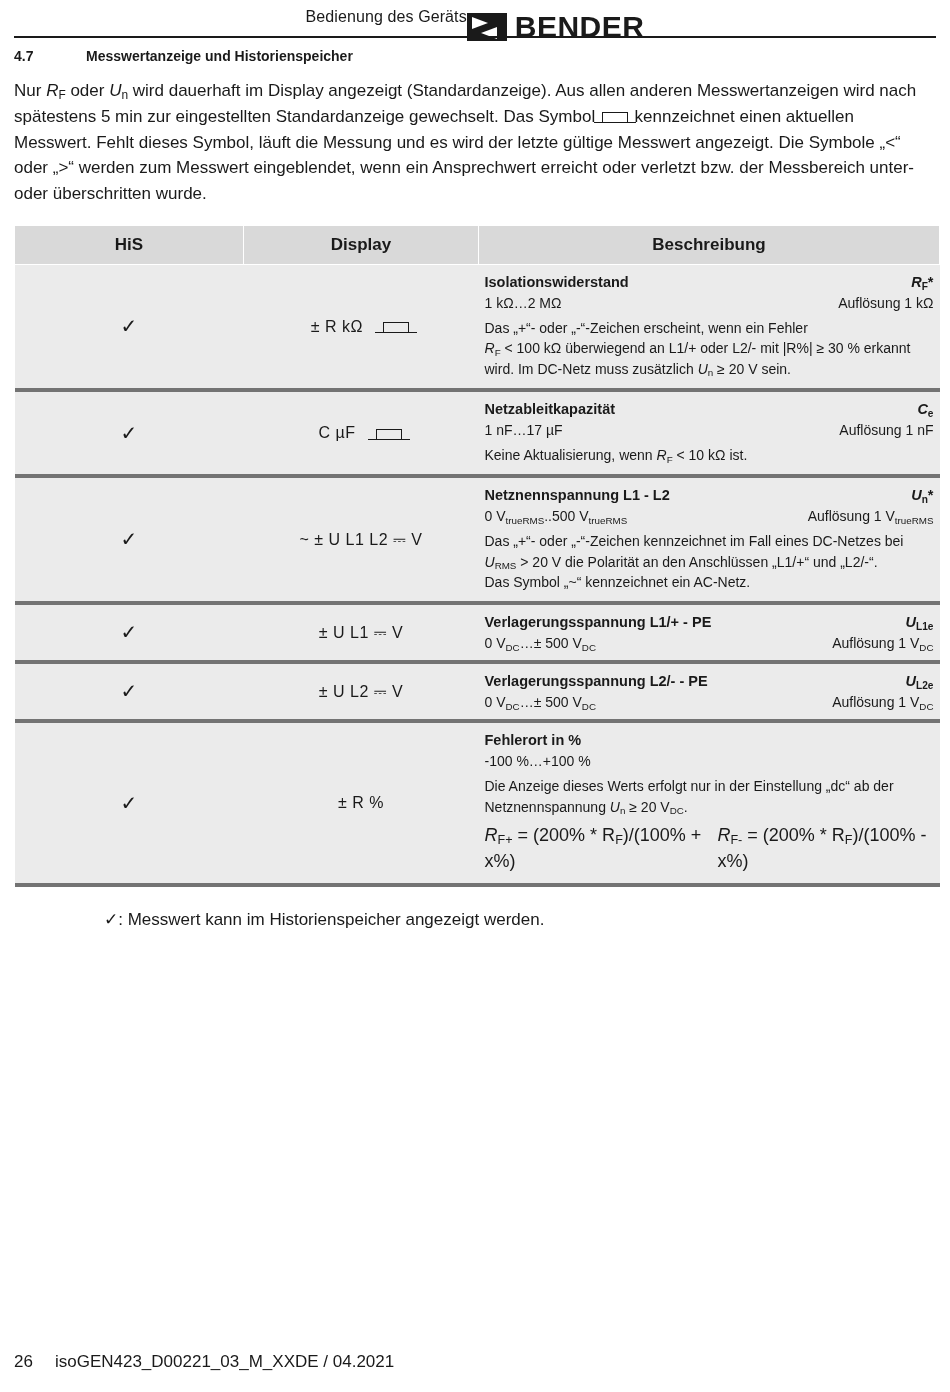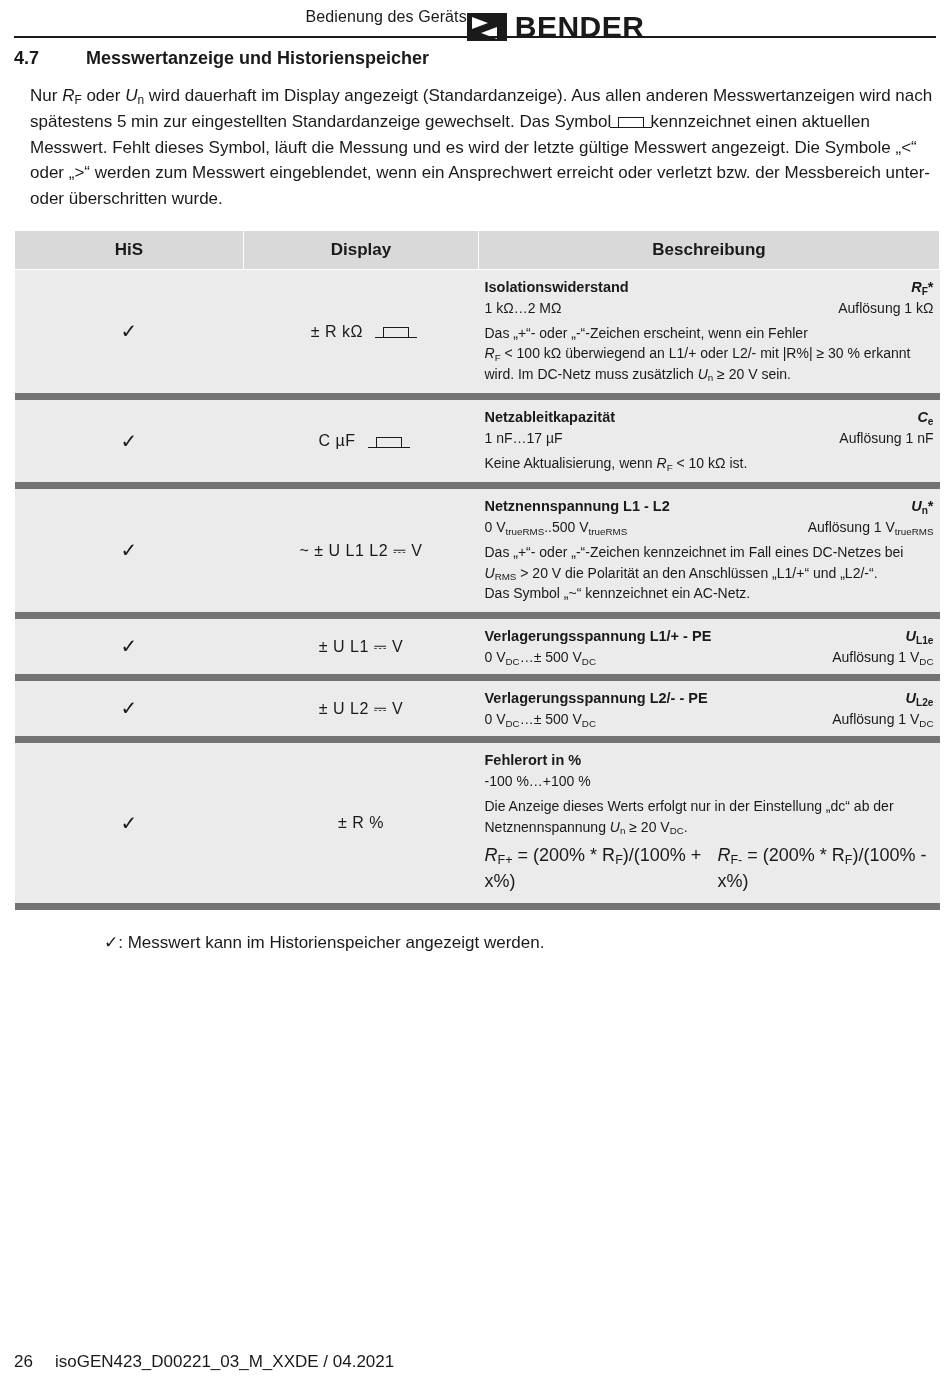--- a/index.html
+++ b/index.html
@@ -83,34 +83,33 @@
   
   .content {
     position: absolute;
     top: 48px;
     left: 14px;
     width: 922px;
   }
   .section-heading {
     display: flex;
     align-items: center;
-    font-size: 18px;
+    font-size: 14px;
     font-weight: bold;
     margin-bottom: 14px;
   }
   .section-number {
     width: 72px;
     flex: none;
   }
   .intro {
     font-size: 17px;
     line-height: 1.52;
     color: #1a1a1a;
     margin-bottom: 18px;
-    margin-left: 16px;
   }
   .intro i { font-style: italic; }
   sub { font-size: 0.7em; vertical-align: baseline; position: relative; top: 0.28em; }
 
   .sym-pulse {
     display: inline-block;
     width: 26px;
     height: 11px;
     position: relative;
     vertical-align: middle;
@@ -144,21 +143,21 @@
   table.spec th {
     background: #d9d9d9;
     font-size: 17px;
     font-weight: bold;
     padding: 9px 0;
     text-align: center;
     border: 1px solid #ffffff;
   }
   table.spec td {
     border-top: 1px solid #b8b8b8;
-    border-bottom: 7px solid #737373;
+    border-bottom: 4px solid #737373;
     border-left: none;
     border-right: none;
     vertical-align: middle;
     padding: 9px 6px;
   }
   td.col-his {
     width: 228px;
     text-align: center;
     background: #ebebeb;
     border-right: 1px solid #ffffff;

